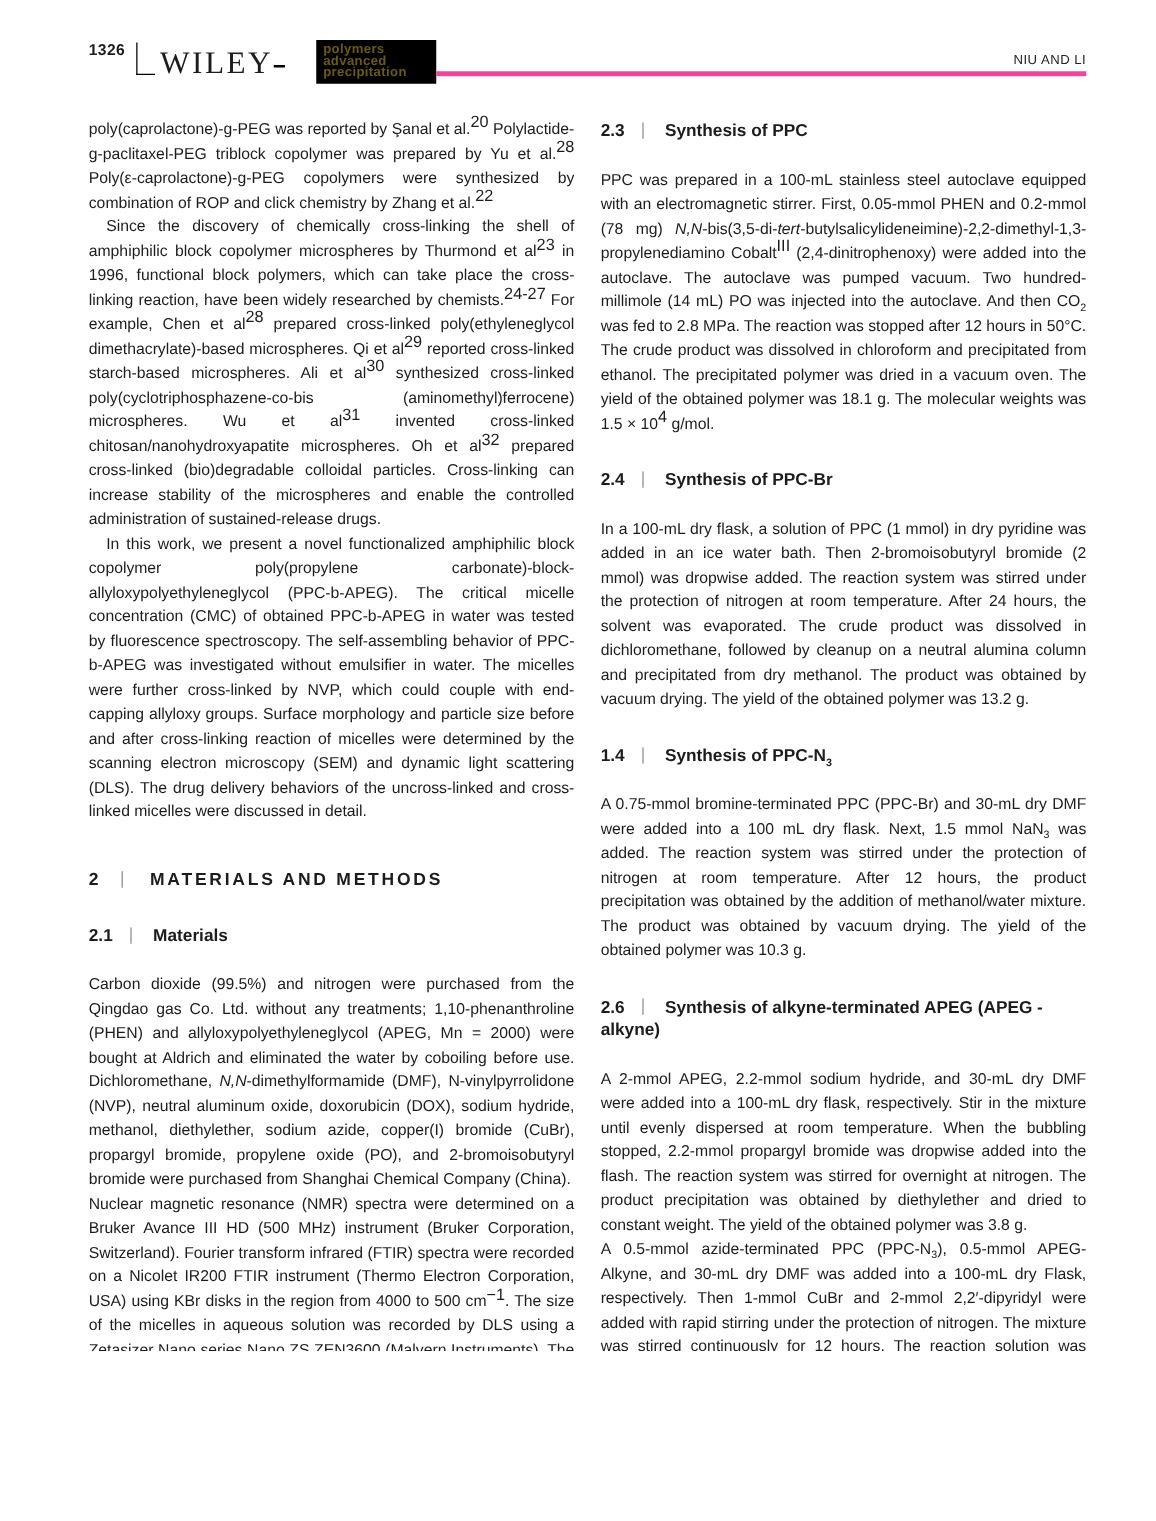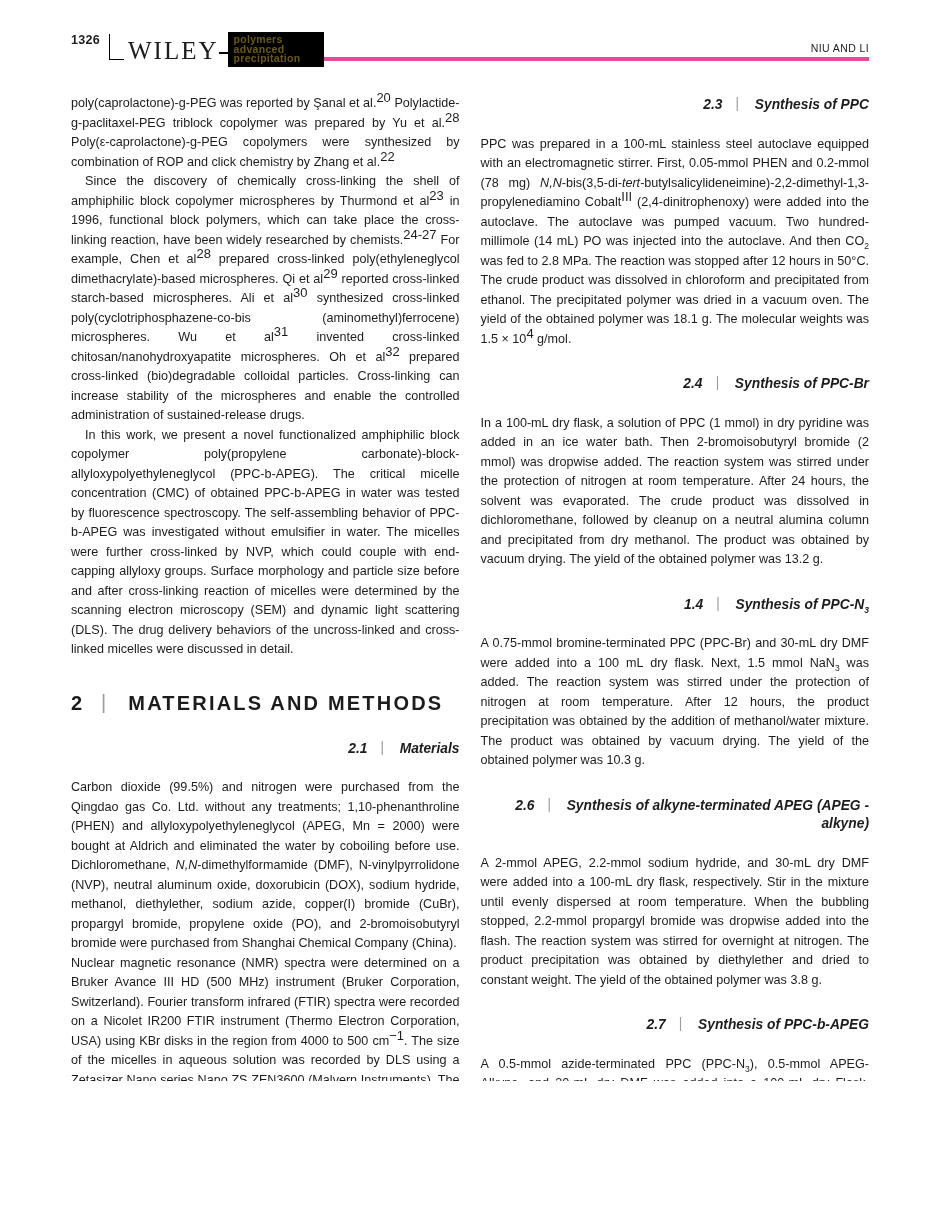--- a/index.html
+++ b/index.html
@@ -12,35 +12,35 @@
     font-family:"Liberation Sans", sans-serif;
     padding:30px 56px 0 71px;
     overflow:hidden;
   }
   
   .header{display:flex;align-items:flex-start;margin-bottom:18px;height:46px;}
   .page-num{font-weight:bold;font-size:12.5px;padding-top:3px;letter-spacing:.3px;}
   .corner{width:14px;height:25px;border-left:1px solid #000;border-bottom:1px solid #000;margin:4px 4px 0 9px;}
   .wiley{font-family:"Liberation Serif", serif;font-size:25px;letter-spacing:2px;margin-top:7px;}
   .wdash{width:9px;height:2px;background:#000;margin-top:22px;}
-  .logo-box{background:var(--logo-bg,#000);padding:3px 6px 3px 6px;margin-top:2px;min-width:84px;}
+  .logo-box{background:var(--logo-bg,#000);padding:3px 6px 3px 6px;margin-top:2px;min-width:84px;margin-left:25px;}
   .logo-line{font-size:10.5px;line-height:9.6px;font-weight:bold;color:var(--logo-text,#6b5a14);letter-spacing:.3px;}
   .header-rule{flex:1;height:27px;border-bottom:4px solid #ec4899;display:flex;justify-content:flex-end;align-items:flex-end;}
   .running-head{font-size:10.5px;letter-spacing:.4px;padding-bottom:3px;color:#222;}
   
   .columns{display:flex;gap:21px;}
   .col{flex:1;min-width:0;font-size:12.6px;line-height:19.5px;text-align:justify;}
   .para{margin:0;}
   .indent{text-indent:14px;}
   sup{font-size:13px;line-height:0;vertical-align:super;}
   sub{font-size:8.5px;line-height:0;vertical-align:sub;}
   em{font-style:italic;}
   
-  .h1{font-size:20px;font-weight:bold;letter-spacing:2.2px;margin:33px 0 24px;line-height:21px;text-align:left;}
-  .h2{font-size:13.8px;font-weight:bold;margin:26px 0 20px;line-height:18.5px;text-align:right;font-style:italic;}
+  .h1{font-size:14px;font-weight:bold;letter-spacing:2.2px;margin:33px 0 24px;line-height:21px;text-align:left;}
+  .h2{font-size:13.8px;font-weight:bold;margin:26px 0 20px;line-height:18.5px;text-align:left;}
   .h2.first{margin-top:2px;}
   .hd-num{margin-right:9px;}
   .hd-bar{color:#9b9b9b;font-weight:400;margin-right:12px;position:relative;top:-1px;}
 </style>
 </head>
 <body>
 
 <div class="page">
 
   <div class="header">
@@ -104,22 +104,17 @@
       </h3>
       <p class="para">A 0.75-mmol bromine-terminated PPC (PPC-Br) and 30-mL dry DMF were added into a 100 mL dry flask. Next, 1.5 mmol NaN<sub>3</sub> was added. The reaction system was stirred under the protection of nitrogen at room temperature. After 12 hours, the product precipitation was obtained by the addition of methanol/water mixture. The product was obtained by vacuum drying. The yield of the obtained polymer was 10.3 g.</p>
 
       <h3 class="h2">
         <span class="hd-num">2.6</span>
         <span class="hd-bar">|</span>
         <span class="hd-title">Synthesis of alkyne-terminated APEG (APEG -alkyne)</span>
       </h3>
       <p class="para">A 2-mmol APEG, 2.2-mmol sodium hydride, and 30-mL dry DMF were added into a 100-mL dry flask, respectively. Stir in the mixture until evenly dispersed at room temperature. When the bubbling stopped, 2.2-mmol propargyl bromide was dropwise added into the flash. The reaction system was stirred for overnight at nitrogen. The product precipitation was obtained by diethylether and dried to constant weight. The yield of the obtained polymer was 3.8 g.</p>
 
-      <h3 class="h2">
-        <span class="hd-num">2.7</span>
-        <span class="hd-bar">|</span>
-        <span class="hd-title">Synthesis of PPC-b-APEG</span>
-      </h3>
       <p class="para">A 0.5-mmol azide-terminated PPC (PPC-N<sub>3</sub>), 0.5-mmol APEG-Alkyne, and 30-mL dry DMF was added into a 100-mL dry Flask, respectively. Then 1-mmol CuBr and 2-mmol 2,2′-dipyridyl were added with rapid stirring under the protection of nitrogen. The mixture was stirred continuously for 12 hours. The reaction solution was poured into diethylether, and the crude product was precipitated. The crude</p>
 
     </div>
   </div>
 </div>
 
 </body></html>

